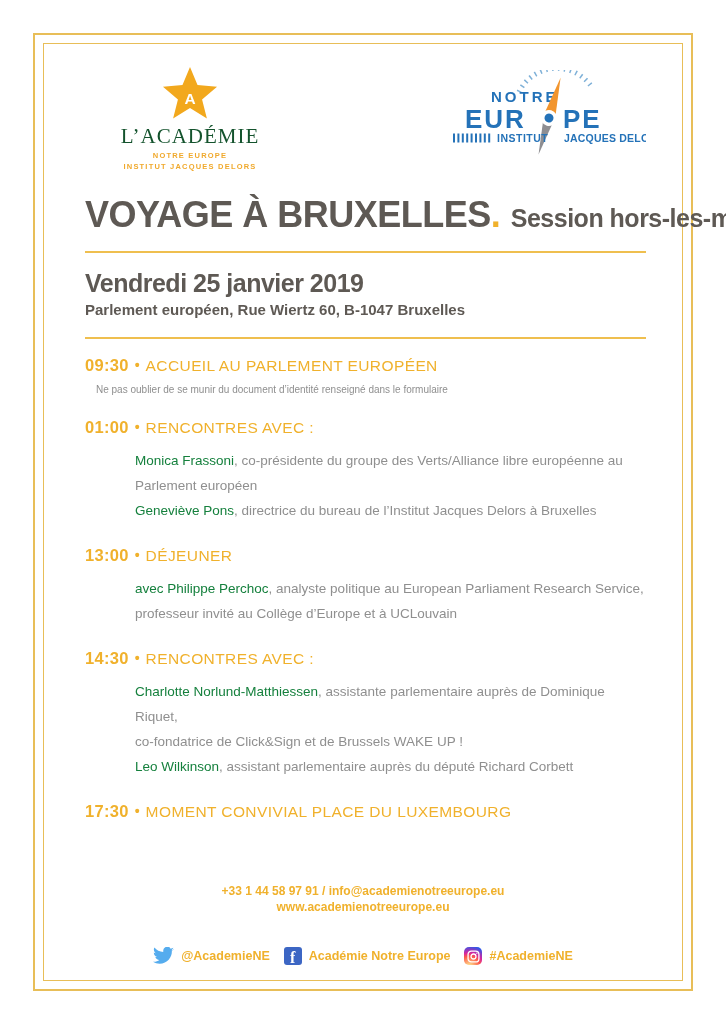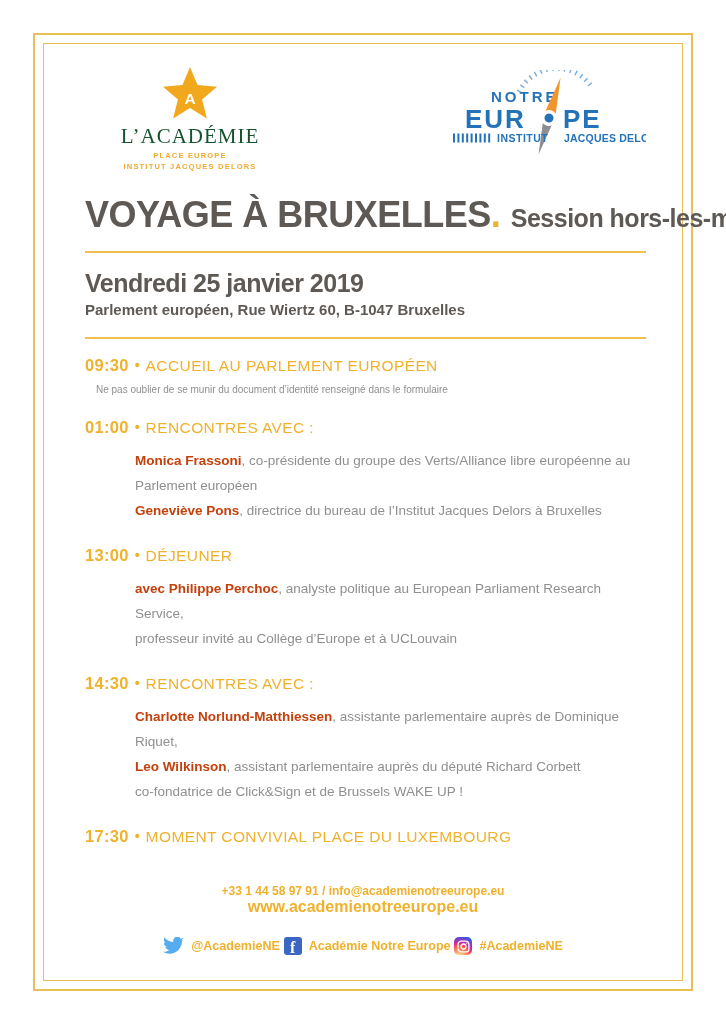--- a/index.html
+++ b/index.html
@@ -43,29 +43,29 @@
 
   
   .schedule { margin-top:17px; }
   .sec-head { white-space:nowrap; }
   .sec-time { font-size:16.5px; font-weight:bold; color:#F0B12C; letter-spacing:0.3px; }
   .sec-bullet { font-size:14px; font-weight:bold; color:#F0B12C; margin:0 6px; position:relative; top:-1px; }
   .sec-title { font-size:15.5px; font-weight:normal; color:#F0B12C; letter-spacing:0.4px; }
   .sec-note { font-size:10px; color:#8F8F8F; margin-top:9px;margin-left:11px; }
   .entries { margin-left:50px; margin-top:11px; }
   .entry-line { font-size:13.5px; color:#8F8F8F; line-height:25px; }
-  .entry-name { font-weight:bold; color:#c2410c; }
+  .entry-name { font-weight:normal; color:#15803d; }
   .sec { margin-top:23px; }
   .sec:first-child { margin-top:0; }
 
   
   .footer { position:absolute; left:45px; right:45px; top:883px; text-align:center; }
   .footer-contact { font-size:12px; font-weight:bold; color:#F0B12C; line-height:16px; }
-  .footer-web { font-size:16px; font-weight:bold; color:#F0B12C; line-height:16px; }
-  .social-row { margin-top:22px; display:flex; justify-content:center; align-items:center; gap:4px; }
+  .footer-web { font-size:12px; font-weight:bold; color:#F0B12C; line-height:16px; }
+  .social-row { margin-top:32px; display:flex; justify-content:center; align-items:center; gap:14px; }
   .social-item { display:flex; align-items:center; gap:7px; }
   .social-label { font-size:12.5px; font-weight:bold; color:#F0B12C; white-space:nowrap; }
   .fb-badge { width:18px; height:18px; background:#3C66C4; border-radius:3px;
     display:flex; align-items:flex-end; justify-content:center; overflow:hidden; }
   .fb-badge span { color:#fff; font-weight:bold; font-size:16px; line-height:15px;
     font-family:"Liberation Serif", serif; }
   .ig-badge { width:18px; height:18px; border-radius:5px;
     background:radial-gradient(circle at 30% 110%, #fdf497 0%, #fd5949 45%, #d6249f 60%, #285AEB 90%);
     display:flex; align-items:center; justify-content:center; }
 </style>
@@ -78,21 +78,21 @@
 
   <div class="content">
 
     <div class="logos">
       <div class="logo-academie">
         <svg class="star" width="58" height="56" viewBox="0 0 60 58">
           <polygon points="30,1 37.8,19.8 58,21.5 42.5,34.8 47.5,54.5 30,43.5 12.5,54.5 17.5,34.8 2,21.5 22.2,19.8" fill="#F2A81D"></polygon>
           <text x="30" y="39" text-anchor="middle" font-size="16" font-weight="bold" fill="#ffffff" font-family="Liberation Sans, sans-serif">A</text>
         </svg>
         <div class="academie-title">L’ACADÉMIE</div>
-        <div class="academie-sub">PLACE EUROPE</div>
+        <div class="academie-sub">NOTRE EUROPE</div>
         <div class="academie-sub">INSTITUT JACQUES DELORS</div>
       </div>
 
       <div class="logo-ne">
         <svg width="195" height="88" viewBox="0 0 195 88">
           <path d="M68,22 A42,42 0 0 1 140,16" stroke="#7FB1D8" stroke-width="5" stroke-dasharray="1.5,4.5" fill="none"></path>
           <text x="40" y="32" font-size="15" font-weight="bold" fill="#2472B8" letter-spacing="3" font-family="Liberation Sans, sans-serif">NOTRE</text>
           <text x="14" y="58" font-size="26" font-weight="bold" fill="#2472B8" letter-spacing="2" font-family="Liberation Sans, sans-serif">EUR</text>
           <text x="112" y="58" font-size="26" font-weight="bold" fill="#2472B8" letter-spacing="2" font-family="Liberation Sans, sans-serif">PE</text>
           <g transform="rotate(16 98 48)">
@@ -149,22 +149,22 @@
           <div class="entry-line">professeur invité au Collège d’Europe et à UCLouvain</div>
         </div>
       </div>
 
       <div class="sec">
         <div class="sec-head">
           <span class="sec-time">14:30</span><span class="sec-bullet">•</span><span class="sec-title">RENCONTRES AVEC :</span>
         </div>
         <div class="entries">
           <div class="entry-line"><span class="entry-name">Charlotte Norlund-Matthiessen</span><span>, assistante parlementaire auprès de Dominique Riquet,</span></div>
+          <div class="entry-line">co-fondatrice de Click&amp;Sign et de Brussels WAKE UP !</div>
           <div class="entry-line"><span class="entry-name">Leo Wilkinson</span><span>, assistant parlementaire auprès du député Richard Corbett</span></div>
-          <div class="entry-line">co-fondatrice de Click&amp;Sign et de Brussels WAKE UP !</div>
         </div>
       </div>
 
       <div class="sec">
         <div class="sec-head">
           <span class="sec-time">17:30</span><span class="sec-bullet">•</span><span class="sec-title">MOMENT CONVIVIAL PLACE DU LUXEMBOURG</span>
         </div>
       </div>
 
     </div>

